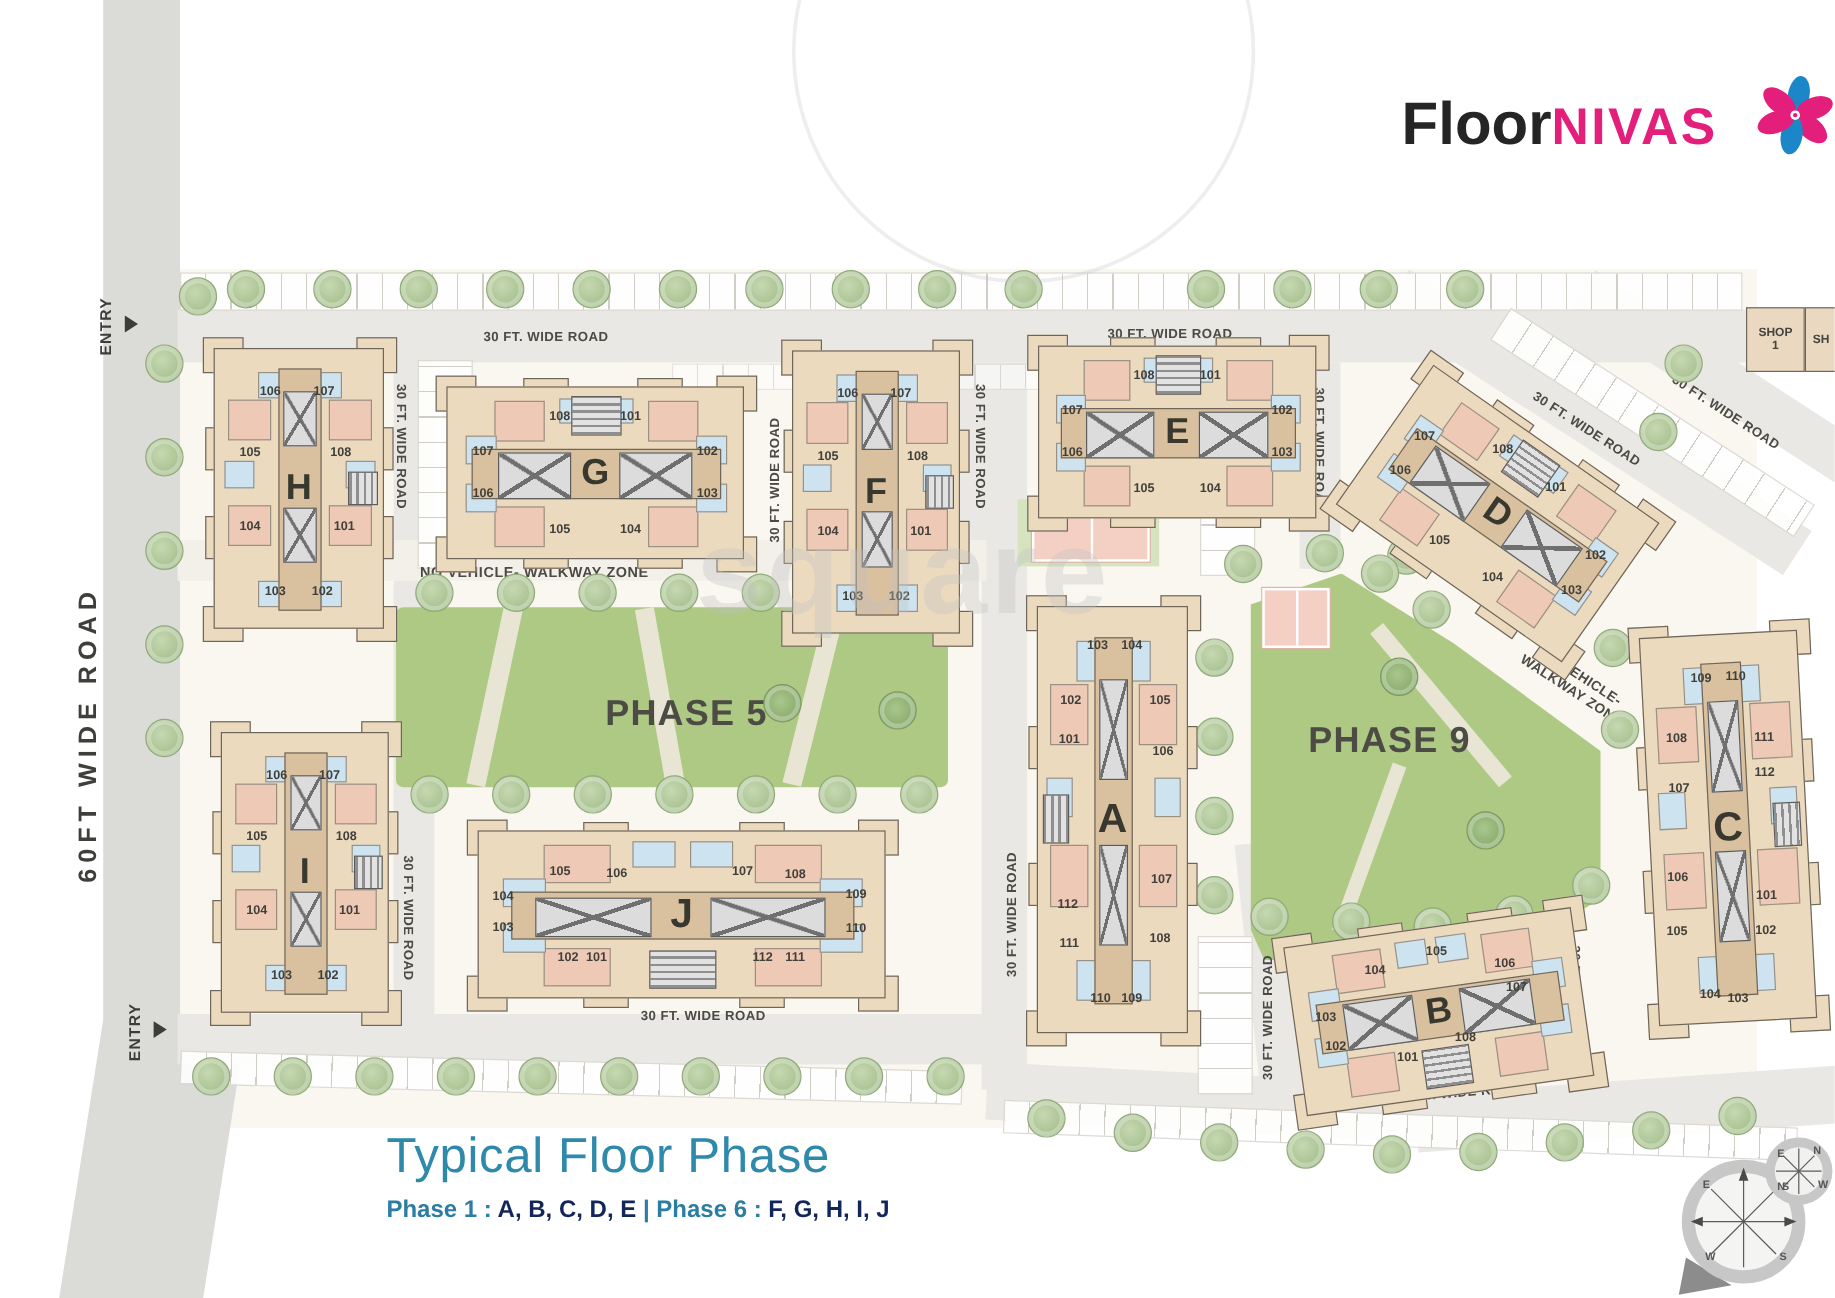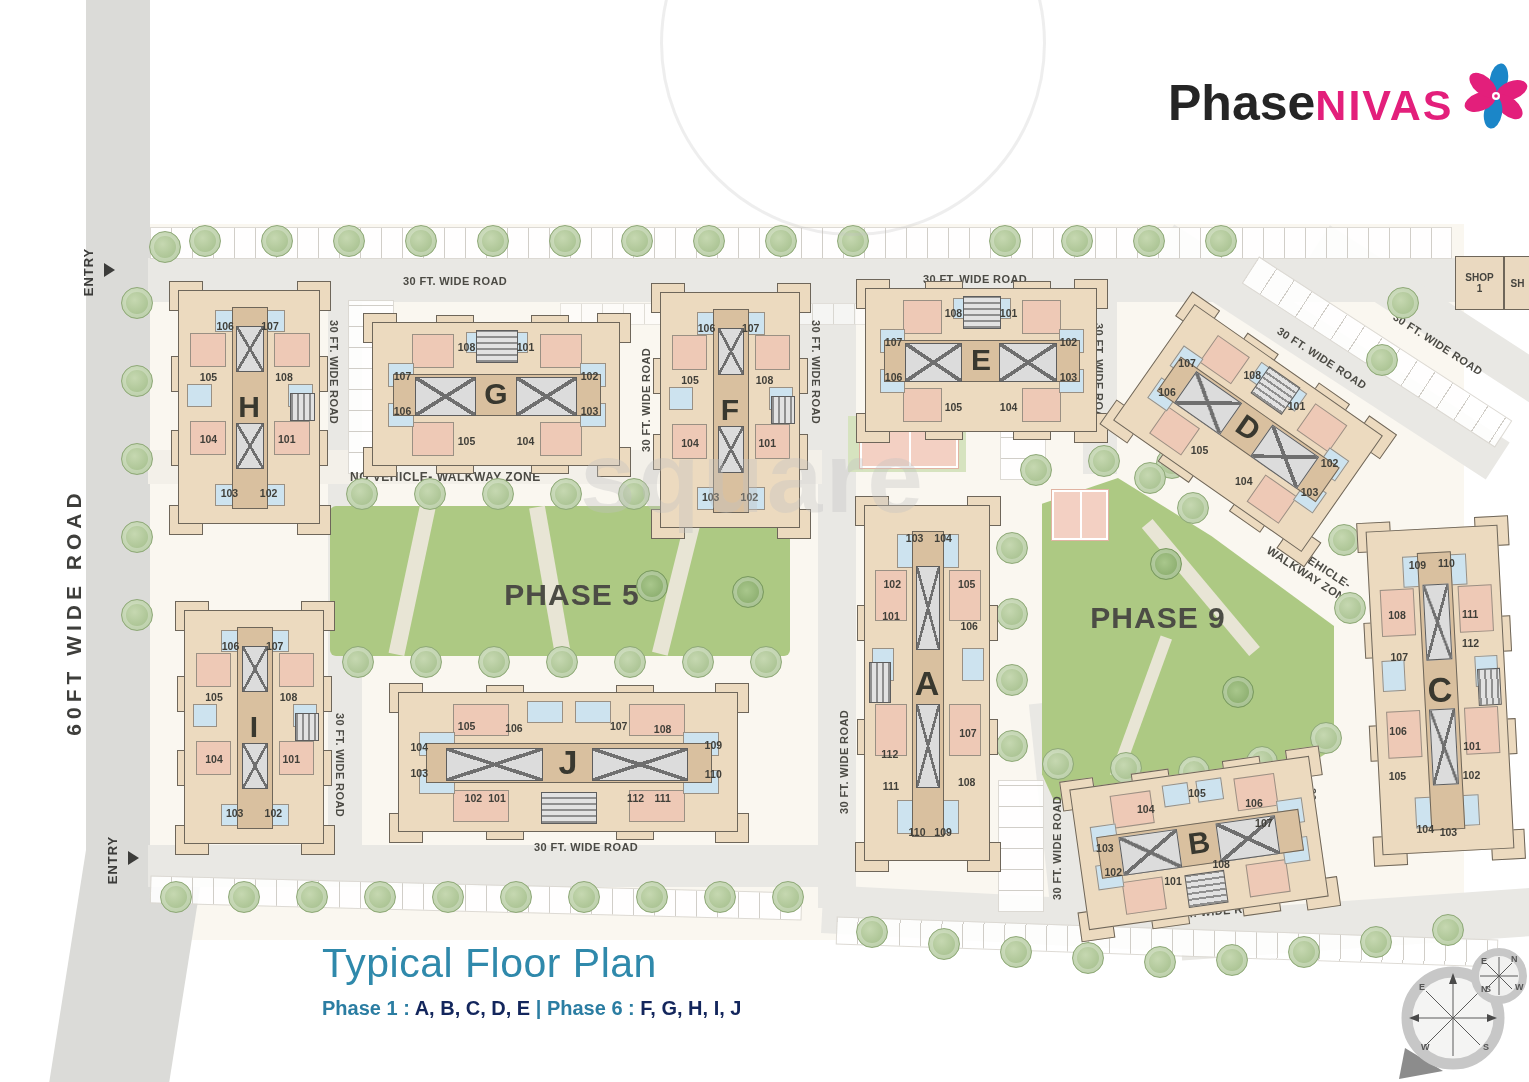--- a/index.html
+++ b/index.html
@@ -142,21 +142,21 @@
     <span>WALKWAY ZONE</span>
   </div>
 
   <div class="vroad-label">60FT WIDE ROAD</div>
 
   <div class="wm" style="left:580px;top:420px;">square</div>
   <div class="wm-circle" style="left:660px;top:-150px;width:380px;height:380px;"></div>
 
   <div class="logo">
     <div class="logo-line">
-      <span class="logo-laxmi">Phase</span><span class="logo-nivas">NIVAS</span>
+      <span class="logo-laxmi">Floor</span><span class="logo-nivas">NIVAS</span>
     </div>
     <svg class="logo-flower" width="68" height="68" viewBox="0 0 68 68">
       <g transform="translate(34,34)">
         <g transform="rotate(10)">
             <ellipse cx="0" cy="-17" rx="9" ry="16" fill="#1b86c8"></ellipse>
           </g>
         <g transform="rotate(70)">
             <ellipse cx="0" cy="-17" rx="9" ry="16" fill="#e31f7b"></ellipse>
           </g>
         <g transform="rotate(130)">
@@ -171,21 +171,21 @@
         <g transform="rotate(310)">
             <ellipse cx="0" cy="-17" rx="9" ry="16" fill="#e31f7b"></ellipse>
           </g>
         <circle cx="0" cy="0" r="4" fill="#fff"></circle>
           <circle cx="0" cy="0" r="1.8" fill="#e31f7b"></circle>
       </g>
     </svg>
   </div>
 
   <div class="legend">
-    <div class="legend-title">Typical Floor Plan</div>
+    <div class="legend-title">Typical Floor Phase</div>
     <div class="legend-sub">
       <span class="teal">Phase 1 : </span><span class="navy">A, B, C, D, E </span><span class="teal">| Phase 6 : </span><span class="navy">F, G, H, I, J</span>
     </div>
   </div>
 
   <svg class="compass" width="150" height="145" viewBox="0 0 150 145">
     <polygon points="22,108 60,131 16,139" fill="#8c8c8c"></polygon>
     <circle cx="70" cy="78" r="46" fill="#f4f4f3" stroke="#c7c7c7" stroke-width="11"></circle>
     <g stroke="#5a5a5a" stroke-width="1">
       <line x1="70" y1="40" x2="70" y2="116"></line>

